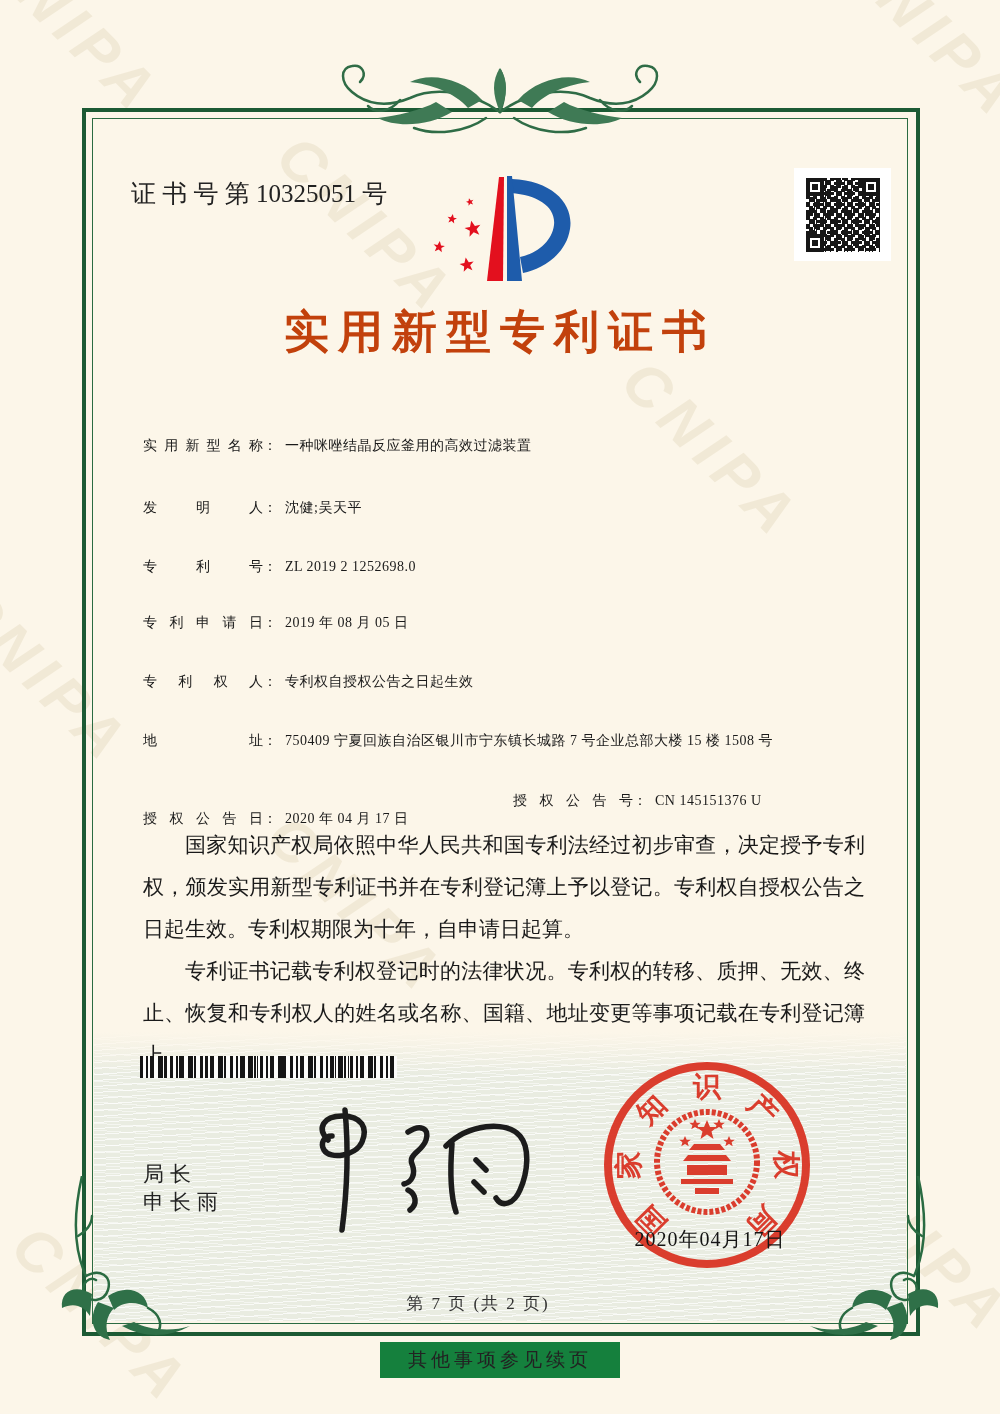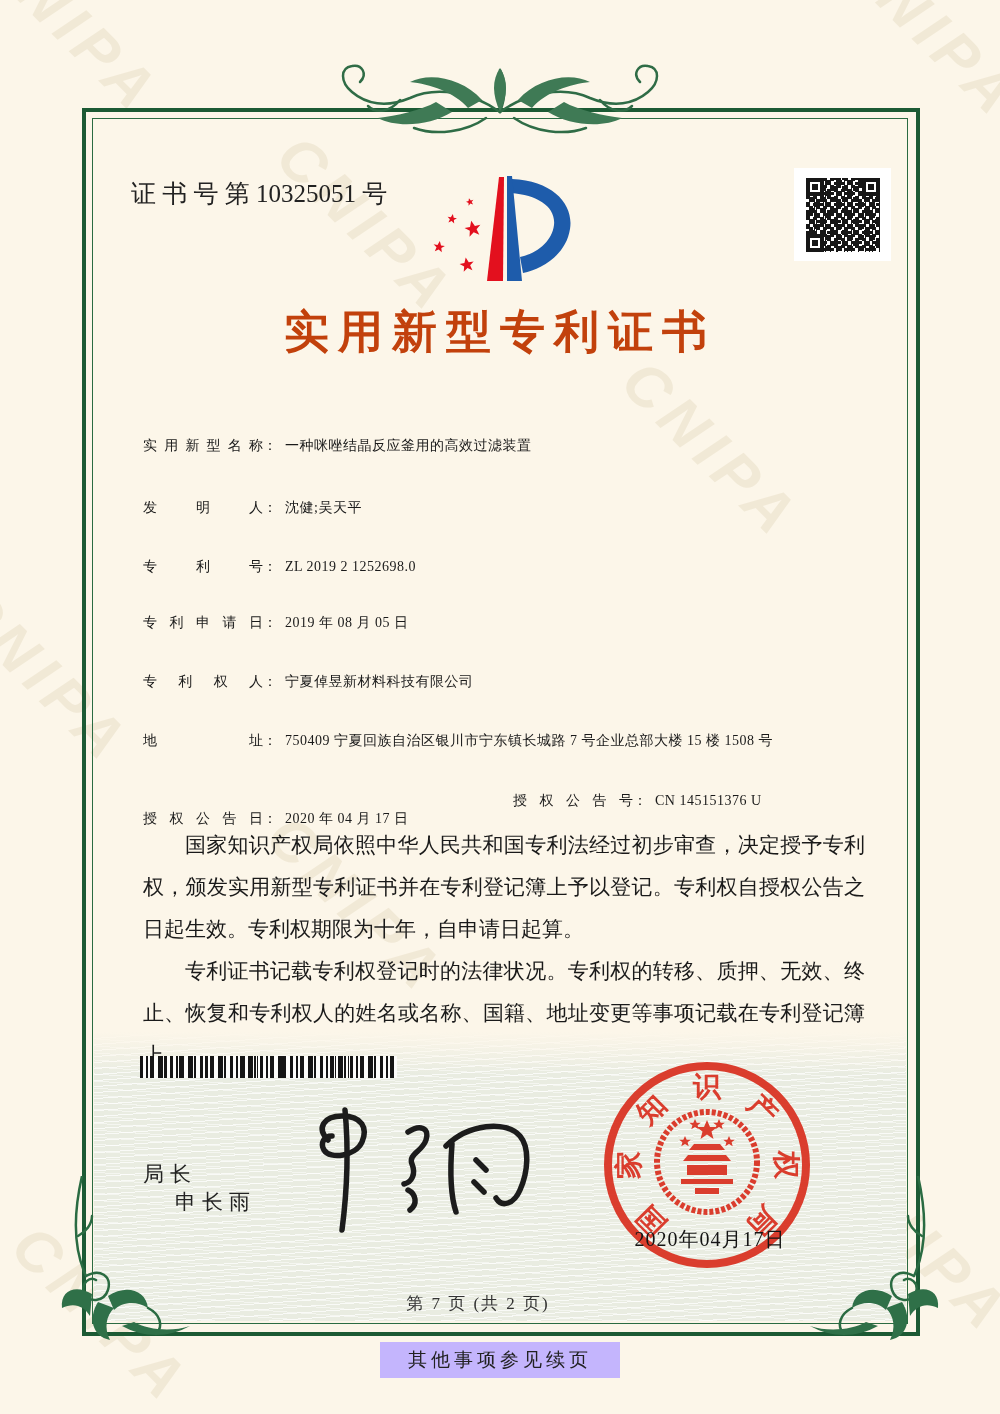--- a/index.html
+++ b/index.html
@@ -58,30 +58,30 @@
   
   .barcode{
     position:absolute;left:140px;top:1056px;width:257px;height:22px;background-color:#fdfdfb;
     background-image:
       repeating-linear-gradient(90deg,#151515 0 2px,rgba(0,0,0,0) 2px 6px),
       repeating-linear-gradient(90deg,#151515 0 3px,rgba(0,0,0,0) 3px 10px),
       repeating-linear-gradient(90deg,#151515 0 1px,rgba(0,0,0,0) 1px 13px);
   }
   
   .director-title{position:absolute;left:143px;top:1146px;font-size:21px;font-family:"Liberation Sans","DejaVu Sans",sans-serif;letter-spacing:6px;color:#222;margin-top:14px;}
-  .director-name{position:absolute;left:143px;top:1188px;font-size:21px;font-family:"Liberation Sans","DejaVu Sans",sans-serif;letter-spacing:6px;color:#222;margin-left:32px;}
+  .director-name{position:absolute;left:143px;top:1188px;font-size:21px;font-family:"Liberation Sans","DejaVu Sans",sans-serif;letter-spacing:6px;color:#222;}
   .signature{position:absolute;left:300px;top:1106px;}
   
   .seal{position:absolute;left:600px;top:1058px;opacity:.93;}
   .seal-date{position:absolute;left:615px;top:1226px;width:190px;text-align:center;font-size:20px;letter-spacing:1px;color:#141414;}
   
   .page-num{position:absolute;left:70px;top:1292px;width:816px;text-align:center;font-size:17px;letter-spacing:2px;color:#333;}
   .note{
     position:absolute;left:50%;top:1342px;transform:translateX(-50%);
-    background:#c4b5fd;padding:5px 28px;font-size:19px;letter-spacing:4px;color:#222;white-space:nowrap;
+    background:#15803d;padding:5px 28px;font-size:19px;letter-spacing:4px;color:#222;white-space:nowrap;
   }
   .orn{position:absolute;}
 </style>
 </head>
 <body>
 
 <div class="page">
 
   <div class="wm" style="left:-40px;top:-10px;">CNIPA</div>
   <div class="wm" style="left:820px;top:-5px;">CNIPA</div>
@@ -195,21 +195,21 @@
   <div class="row" style="top:492px;">
     <span class="lbl">发明人</span><span class="sep">：</span><span class="val">沈健;吴天平</span>
   </div>
   <div class="row" style="top:551px;">
     <span class="lbl">专利号</span><span class="sep">：</span><span class="val">ZL 2019 2 1252698.0</span>
   </div>
   <div class="row" style="top:607px;">
     <span class="lbl">专利申请日</span><span class="sep">：</span><span class="val">2019 年 08 月 05 日</span>
   </div>
   <div class="row" style="top:666px;">
-    <span class="lbl">专利权人</span><span class="sep">：</span><span class="val">宁夏倬昱新材料科技有限公司</span>
+    <span class="lbl">专利权人</span><span class="sep">：</span><span class="val">专利权自授权公告之日起生效</span>
   </div>
   <div class="row" style="top:725px;">
     <span class="lbl">地址</span><span class="sep">：</span><span class="val wrap">750409 宁夏回族自治区银川市宁东镇长城路 7 号企业总部大楼 15 楼 1508 号</span>
   </div>
   <div class="row" style="top:803px;">
     <span class="lbl">授权公告日</span><span class="sep">：</span><span class="val">2020 年 04 月 17 日</span>
   </div>
   <div class="row grant2" style="top:785px;">
     <span class="lbl">授权公告号</span><span class="sep">：</span><span class="val">CN 145151376 U</span>
   </div>

